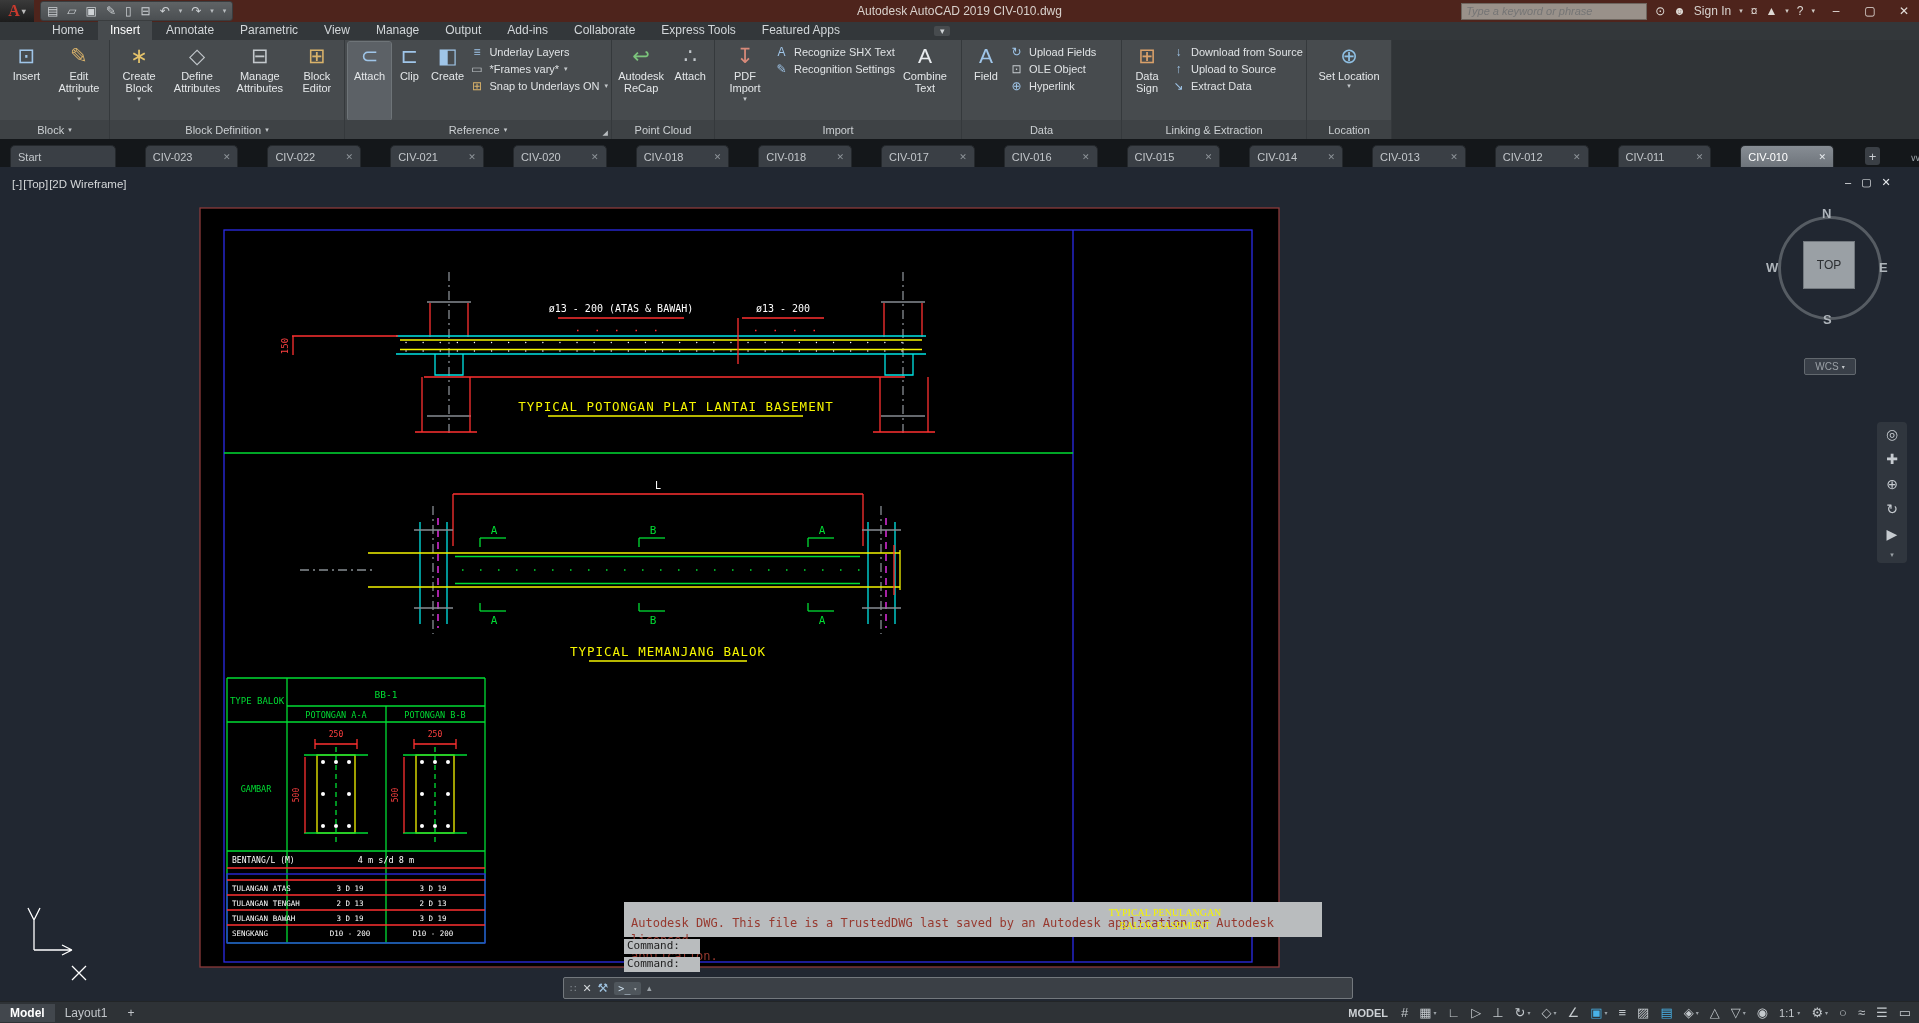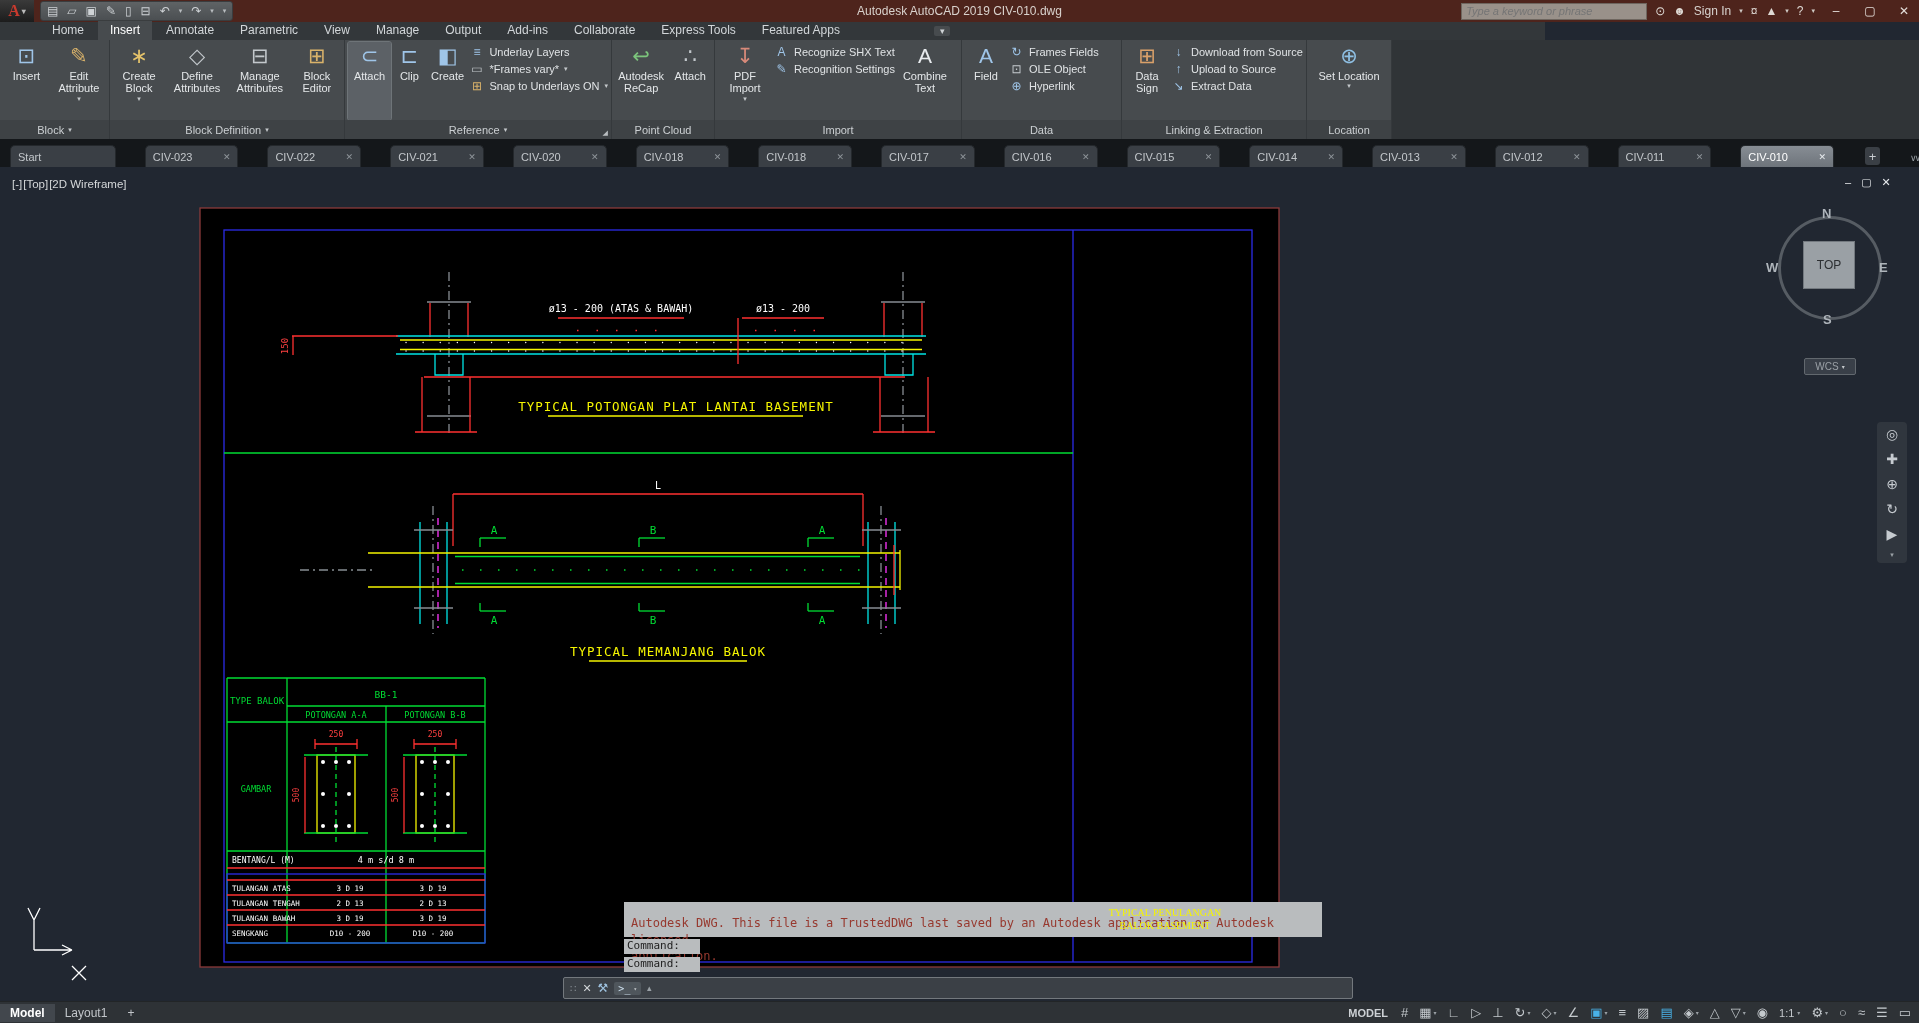--- a/index.html
+++ b/index.html
@@ -16,21 +16,21 @@
   .qat .crt{font-size:7px;color:#b9bdc0;}
   .ttl{position:absolute;left:0;top:0;width:100%;height:22px;display:flex;align-items:center;justify-content:center;
        color:#d9d2cd;font-size:12px;pointer-events:none;}
   .trt{position:absolute;right:0;top:0;height:22px;display:flex;align-items:center;gap:8px;padding-right:2px;font-size:12px;}
   .srch{width:176px;height:15px;background:#99918a;border:1px solid #6e665f;color:#3c3c3c;font-style:italic;font-size:11px;padding:0 4px;
         font-family:"Liberation Sans",sans-serif;}
   .trt .ic{color:#ded9d4;font-size:12px;}
   .trt .crt{font-size:7px;color:#cfc9c4;}
   .wbtn{width:26px;text-align:center;color:#e4dfda;font-size:12px;}
   
-  .rtabs{position:absolute;left:0;top:22px;width:1545px;height:18px;background:#33373a;display:flex;align-items:flex-end;
+  .rtabs{position:absolute;left:0;top:22px;width:1919px;height:18px;background:#33373a;display:flex;align-items:flex-end;
          padding-left:40px;box-sizing:border-box;font-size:12px;color:#d2d6d9;gap:2px;}
   .rtab{padding:2px 12px 3px;white-space:nowrap;}
   .rtab.on{background:#474b4e;color:#fff;}
   .rtoggle{margin-left:80px;background:#474b4e;border-radius:2px;padding:0 6px;color:#cfd3d6;font-size:9px;align-self:center;}
   
   .ribbon{position:absolute;left:0;top:40px;width:1919px;height:99px;background:#303437;}
   .panels{display:flex;height:99px;}
   .panel{background:#474b4e;border-right:1px solid #35393c;display:flex;flex-direction:column;box-sizing:border-box;}
   .pbody{flex:1;display:flex;align-items:stretch;padding:2px 3px 0;gap:2px;}
   .pcap{height:19px;background:#3e4245;color:#ccd0d3;font-size:11px;display:flex;align-items:center;justify-content:center;gap:4px;position:relative;}
@@ -296,21 +296,21 @@
 
       <div class="panel" style="width:160px">
         <div class="pbody">
           <div class="bigbtn" style="width:36px">
             <span class="bicon" style="color:#9fc5e8">A</span>
             <span>Field</span>
           </div>
           <div class="scol">
             <div class="srow">
               <span class="sicon" style="color:#9fc5e8">↻</span>
-              <span>Frames Fields</span>
+              <span>Upload Fields</span>
             </div>
             <div class="srow">
               <span class="sicon" style="color:#c3c8cc">⊡</span>
               <span>OLE Object</span>
             </div>
             <div class="srow">
               <span class="sicon" style="color:#9fc5e8">⊕</span>
               <span>Hyperlink</span>
             </div>
           </div>

